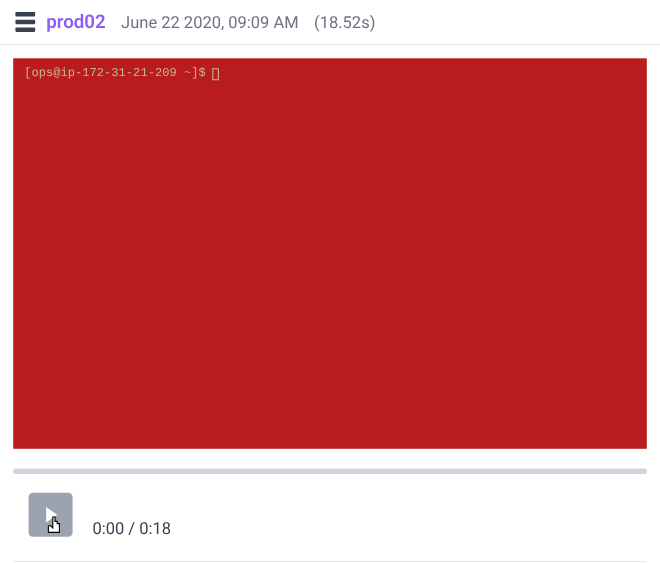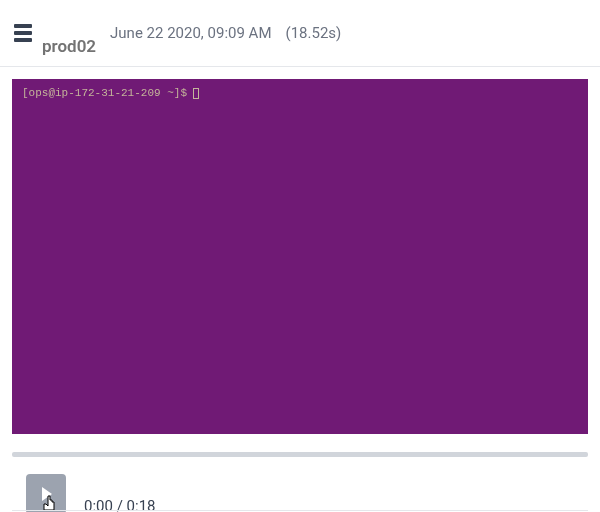--- a/index.html
+++ b/index.html
@@ -30,41 +30,40 @@
       margin-right: -4px;
     }
     .server-icon div {
       height: 4px;
       background: #374151;
       border-radius: 1px;
     }
     .hostname {
       font-size: 17px;
       font-weight: 600;
-      color: #737373;
-      margin-top: 26px;
+      color: #8b5cf6;
     }
     .username {
       font-size: 15px;
       color: #374151;
     }
     .datetime {
       font-size: 15px;
       color: #6b7280;
     }
     .duration {
       font-size: 15px;
       color: #6b7280;
       text-align: right;
     }
     .terminal-container {
       padding: 12px;
     }
     .terminal {
-      background: #701a75;
+      background: #b91c1c;
       height: 355px;
       padding: 8px 10px;
       font-family: "Courier New", Consolas, monospace;
       font-size: 11px;
       color: #c4b59a;
       overflow: hidden;
     }
     .terminal-line {
       display: flex;
       align-items: center;

